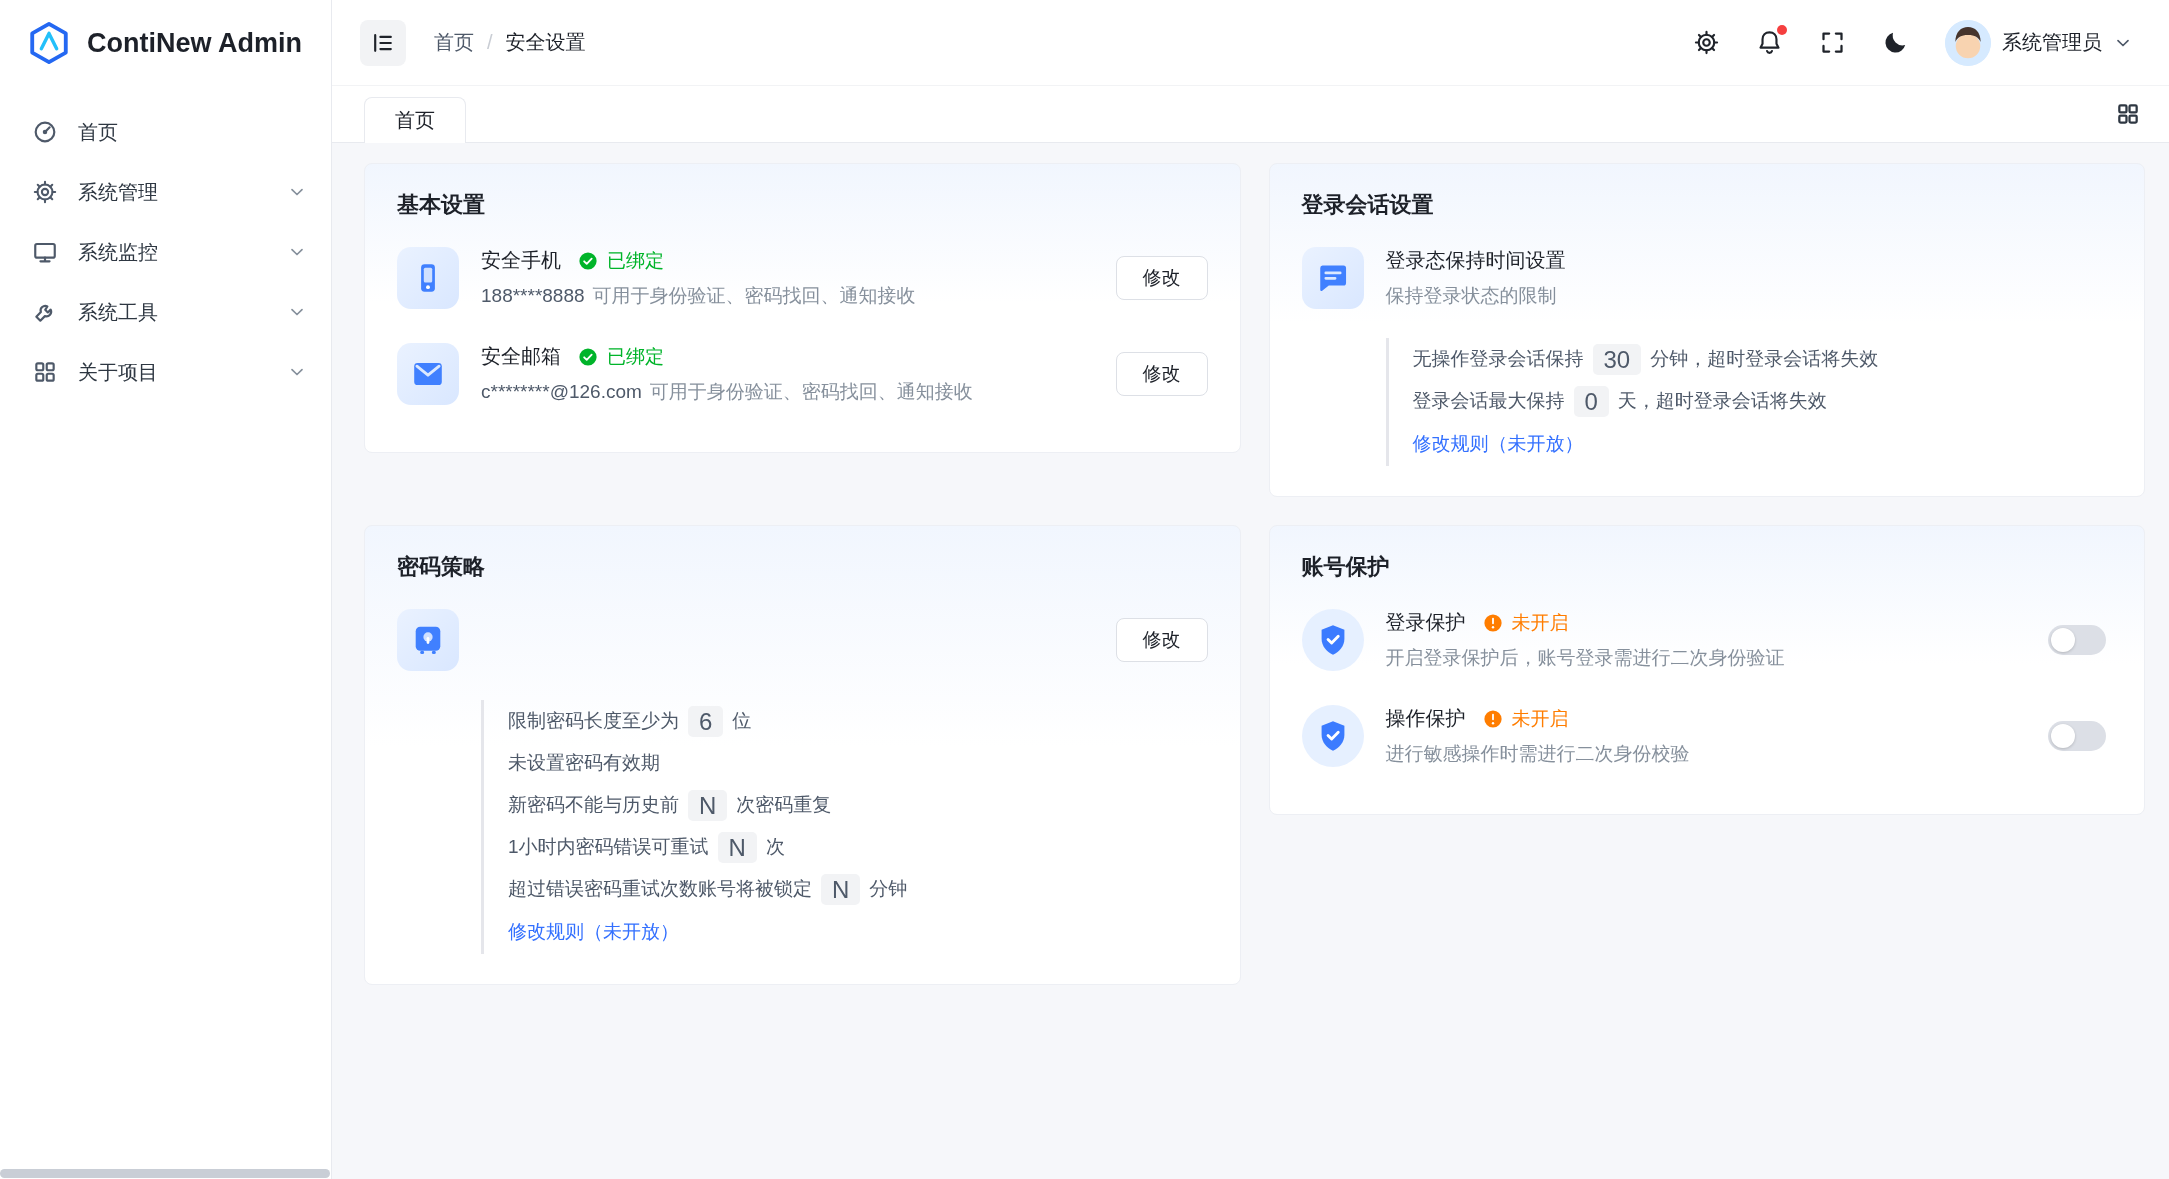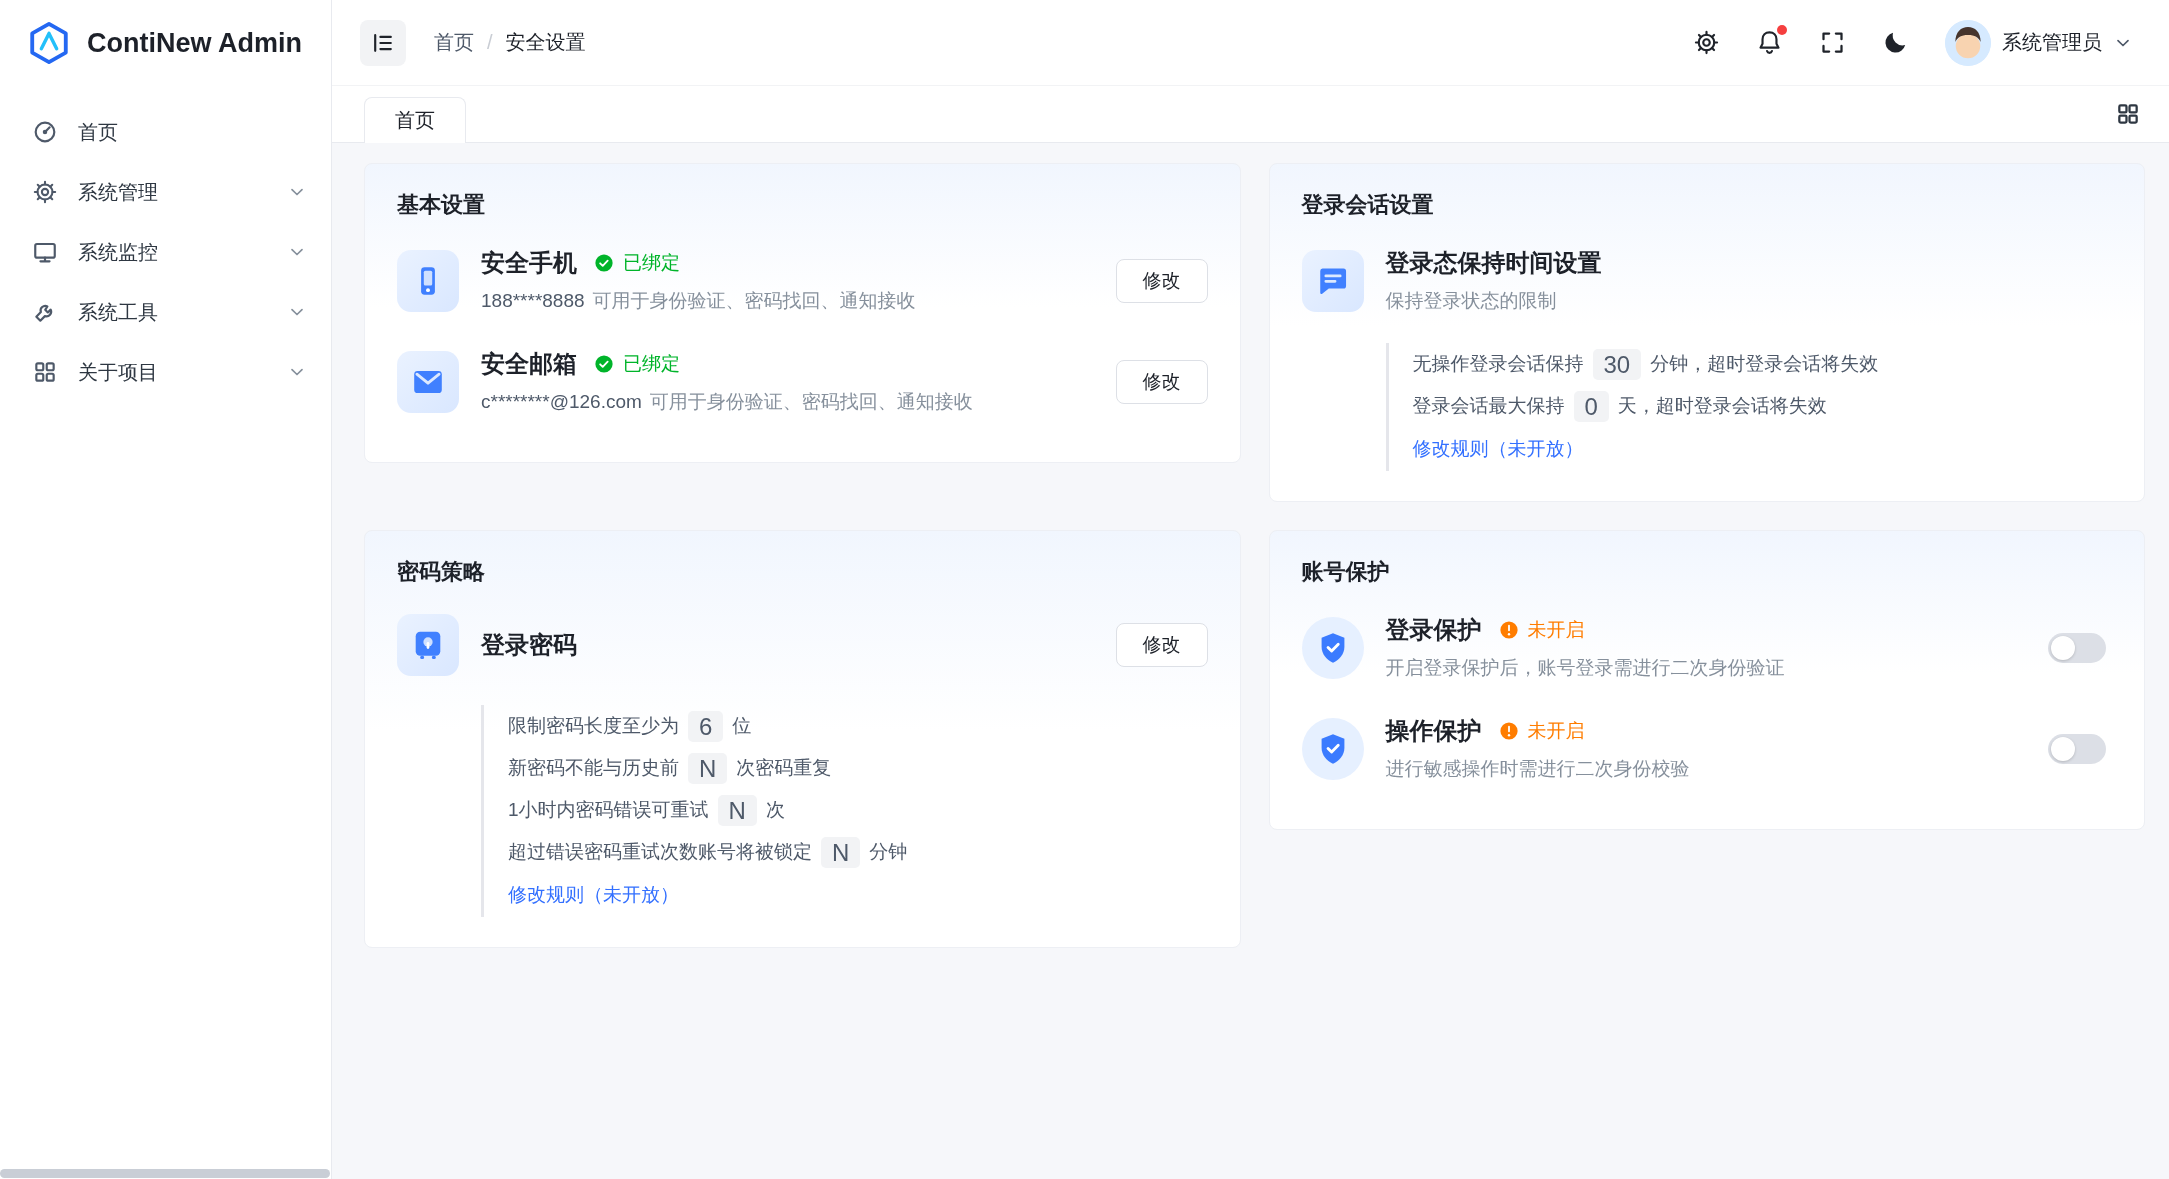--- a/index.html
+++ b/index.html
@@ -51,21 +51,21 @@
   .card{background:linear-gradient(180deg,#f1f6fe 0%,#ffffff 48%);border:1px solid #edeff4;border-radius:8px;padding:26px 32px 30px 32px}
   .card-title{font-size:22px;font-weight:700;color:#1d2129;margin-bottom:10px}
 
   .feature-row{display:flex;align-items:center;padding:17px 0}
   .f-icon{width:62px;height:62px;flex:none;margin-right:22px;display:flex;align-items:center;justify-content:center}
   .f-icon.sq{border-radius:14px;background:linear-gradient(135deg,#eaf2ff,#d9e7ff)}
   .f-icon.round{border-radius:50%;background:#e6f0ff}
   .f-icon svg{width:36px;height:36px}
   .f-body{flex:1;min-width:0}
   .f-title-row{display:flex;align-items:center;gap:16px}
-  .f-title{font-size:24px;font-weight:700;color:#1d2129}
+  .f-title{font-size:20px;font-weight:400;color:#1d2129}
   .badge{display:inline-flex;align-items:center;gap:8px;font-size:19px}
   .badge svg{width:22px;height:22px}
   .badge.success{color:#00b42a}
   .badge.warning{color:#ff7d00}
   .f-desc{margin-top:9px;font-size:19px;color:#86909c}
   .f-desc .val{color:#4e5969;margin-right:8px}
   .btn{height:44px;padding:4px 26px;border:1px solid #dde0e6;background:#fff;border-radius:8px;font-size:19px;color:#1d2129;display:flex;align-items:center;cursor:pointer;flex:none}
 
   .rules{border-left:3px solid #e5e6eb;padding-left:24px;margin:12px 0 0 84px}
   .rule-line{font-size:19px;color:#4e5969;line-height:42px}
@@ -334,30 +334,30 @@
           <span class="f-icon sq">
             <svg viewBox="0 0 24 24">
               <rect x="3.8" y="3.2" width="16.4" height="16" rx="3" fill="#4080ff"></rect>
               <rect x="6.8" y="19.2" width="2.6" height="2.2" rx="1" fill="#4080ff"></rect>
               <rect x="14.6" y="19.2" width="2.6" height="2.2" rx="1" fill="#4080ff"></rect>
               <circle cx="12" cy="10" r="3.1" fill="#cfe0ff"></circle>
               <rect x="11.1" y="10" width="1.8" height="4.6" rx="0.9" fill="#fff"></rect>
             </svg>
           </span>
           <div class="f-body">
-            <div class="f-title-row">
-              <span class="f-title">登录密码</span>
-            </div>
           </div>
           <button class="btn">修改</button>
         </div>
 
         <div class="rules">
           <div class="rule-line">
             <span>限制密码长度至少为</span><span class="val-box">6</span><span>位</span>
+          </div>
+          <div class="rule-line">
+            <span>未设置密码有效期</span>
           </div>
           <div class="rule-line">
             <span>新密码不能与历史前</span><span class="val-box">N</span><span>次密码重复</span>
           </div>
           <div class="rule-line">
             <span>1小时内密码错误可重试</span><span class="val-box">N</span><span>次</span>
           </div>
           <div class="rule-line">
             <span>超过错误密码重试次数账号将被锁定</span><span class="val-box">N</span><span>分钟</span>
           </div>

